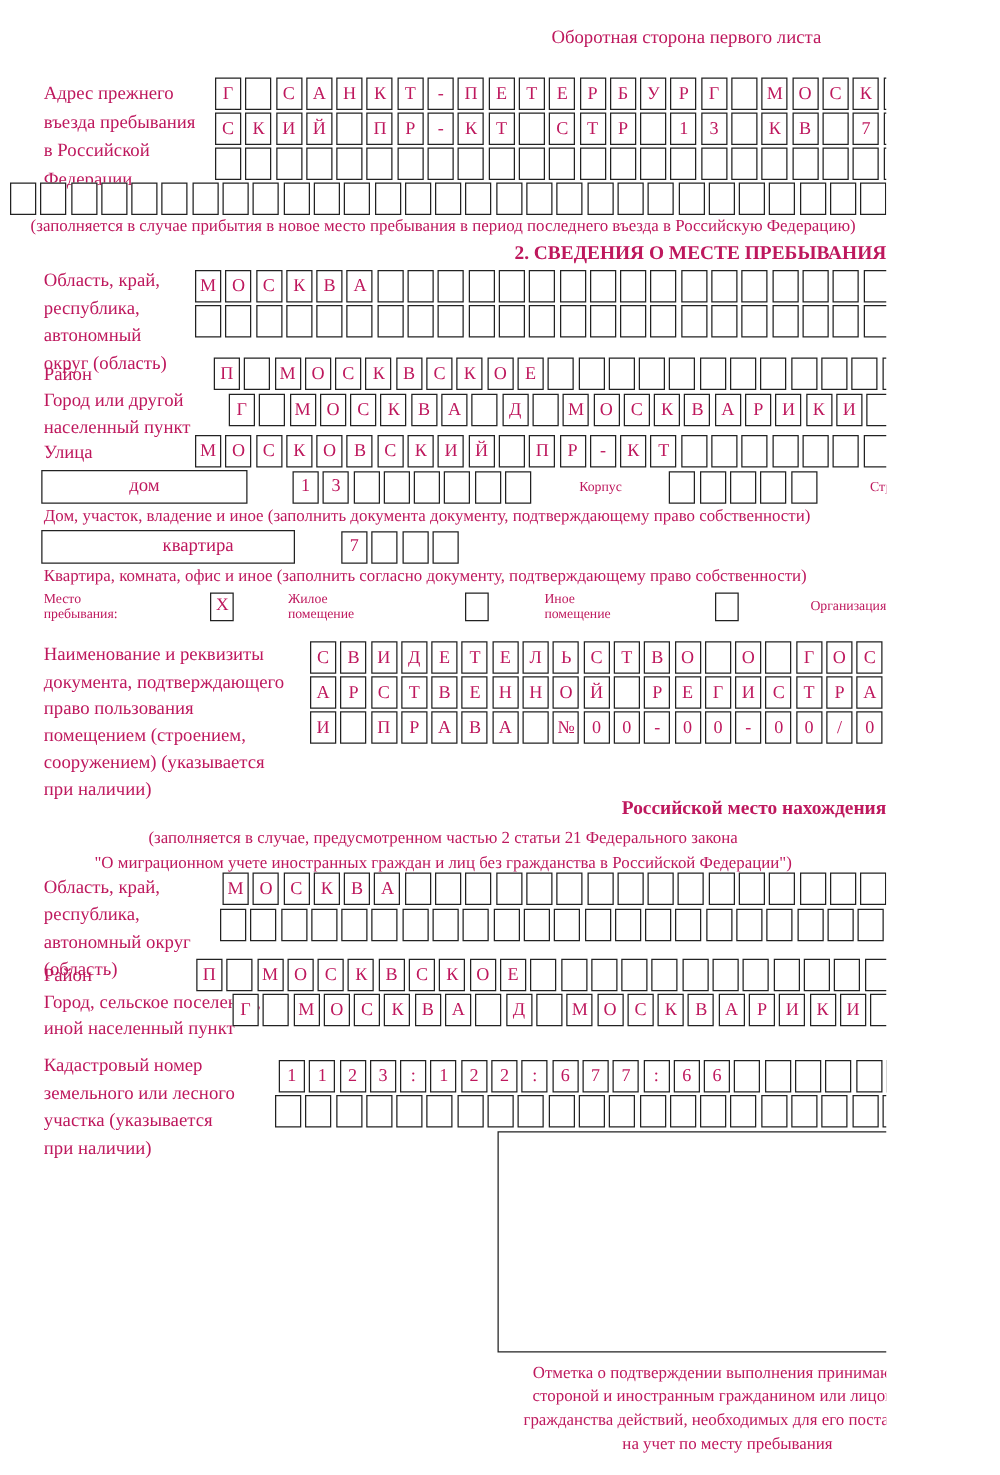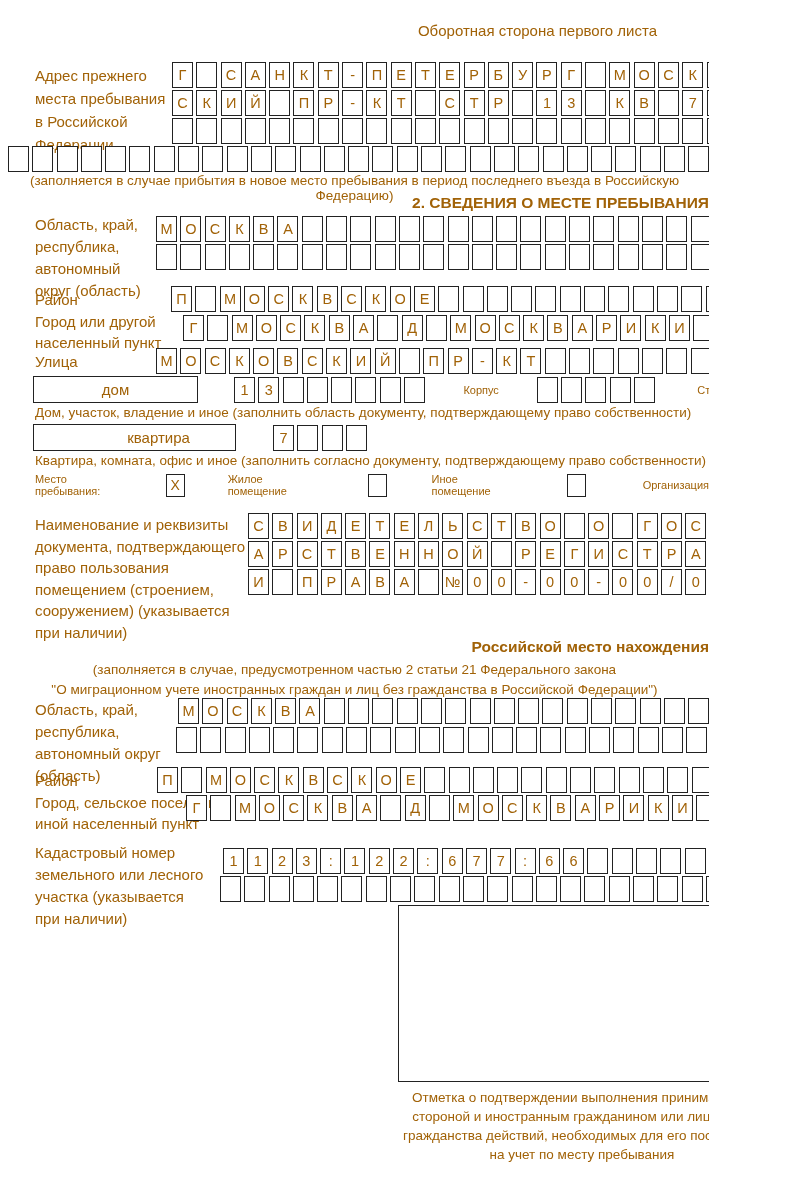--- a/index.html
+++ b/index.html
@@ -1,18 +1,18 @@
 <!DOCTYPE html>
 <html><head>
 <meta charset="utf-8">
 <style>
   html,body { margin:0; padding:0; background:#fff; }
   .page {
     position:relative; width:709px; height:1180px; background:#ffffff;
-    font-family:Liberation Sans, sans-serif; color:#a16207; overflow:hidden;
+    font-family:Liberation Serif, serif; color:#be185d; overflow:hidden;
   }
   .abs { position:absolute; }
   .lbl { position:absolute; font-size:15px; line-height:22px; white-space:pre-line; }
   .cap { position:absolute; font-size:13.5px; white-space:pre-line; }
   .center { text-align:center; }
   .title { position:absolute; left:0; width:100%; text-align:right; font-weight:bold; font-size:15.5px; }
   .cellrow { position:absolute; display:flex; }
   .cellrow.inline { position:static; display:inline-flex; vertical-align:middle; }
   .cell {
     box-sizing:border-box; flex:none; width:21px; height:26px; margin-right:3.3px;
@@ -32,21 +32,21 @@
   .t { font-size:11px; }
 </style>
 </head>
 <body>
 
 <div class="page">
 
   <div class="abs t" style="top:22px; right:52px; font-size:15px;">Оборотная сторона первого листа</div>
 
   <div class="lbl" style="left:35px; top:64px; line-height:23px;">Адрес прежнего
-места пребывания
+въезда пребывания
 в Российской
 Федерации</div>
   <div class="cellrow" style="left:172px; top:62px;">
       <span class="cell">Г</span>
       <span class="cell"></span>
       <span class="cell">С</span>
       <span class="cell">А</span>
       <span class="cell">Н</span>
       <span class="cell">К</span>
       <span class="cell">Т</span>
@@ -319,21 +319,21 @@
         <span class="cell"></span>
       </span>
     <span class="t" style="margin:0 5px 0 6px;">Строение</span>
     <span class="cellrow inline">
         <span class="cell">1</span>
         <span class="cell"></span>
         <span class="cell"></span>
         <span class="cell"></span>
       </span>
   </div>
-  <div class="cap" style="left:35px; top:405px;">Дом, участок, владение и иное (заполнить область документу, подтверждающему право собственности)</div>
+  <div class="cap" style="left:35px; top:405px;">Дом, участок, владение и иное (заполнить документа документу, подтверждающему право собственности)</div>
 
   <div class="flexrow" style="left:33px; top:424px;">
     <span class="widebox" style="width:203px; margin-right:4px;padding-left:48px;">квартира</span>
     <span class="cellrow inline">
         <span class="cell">7</span>
         <span class="cell"></span>
         <span class="cell"></span>
         <span class="cell"></span>
       </span>
   </div>

